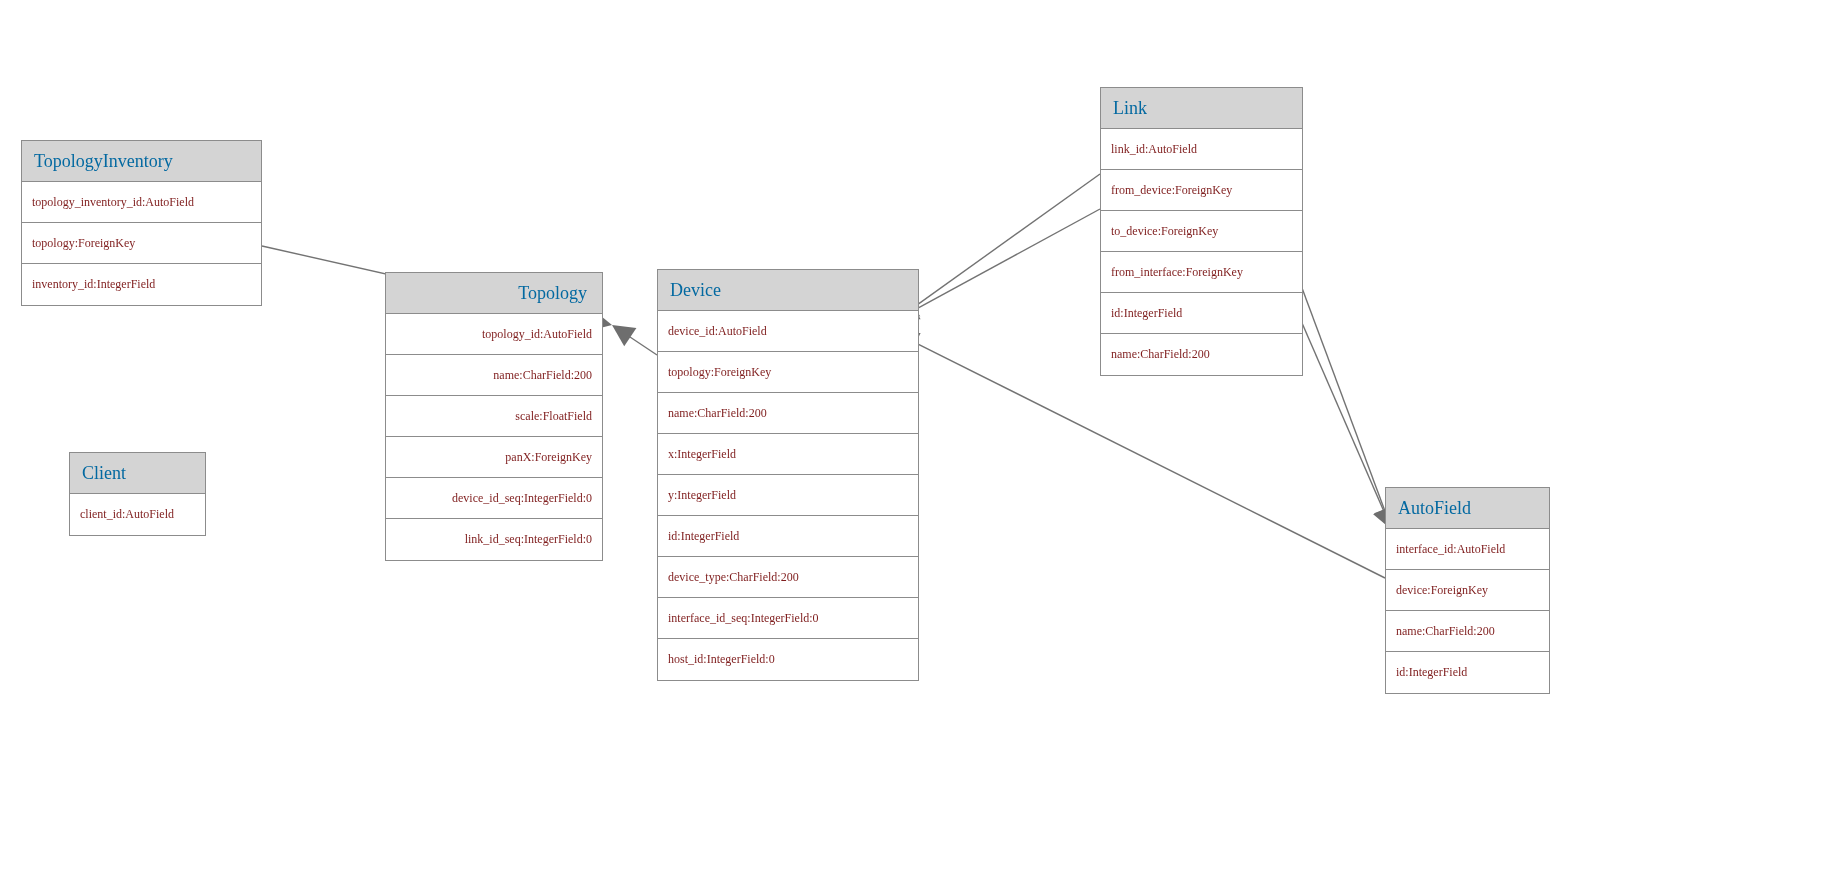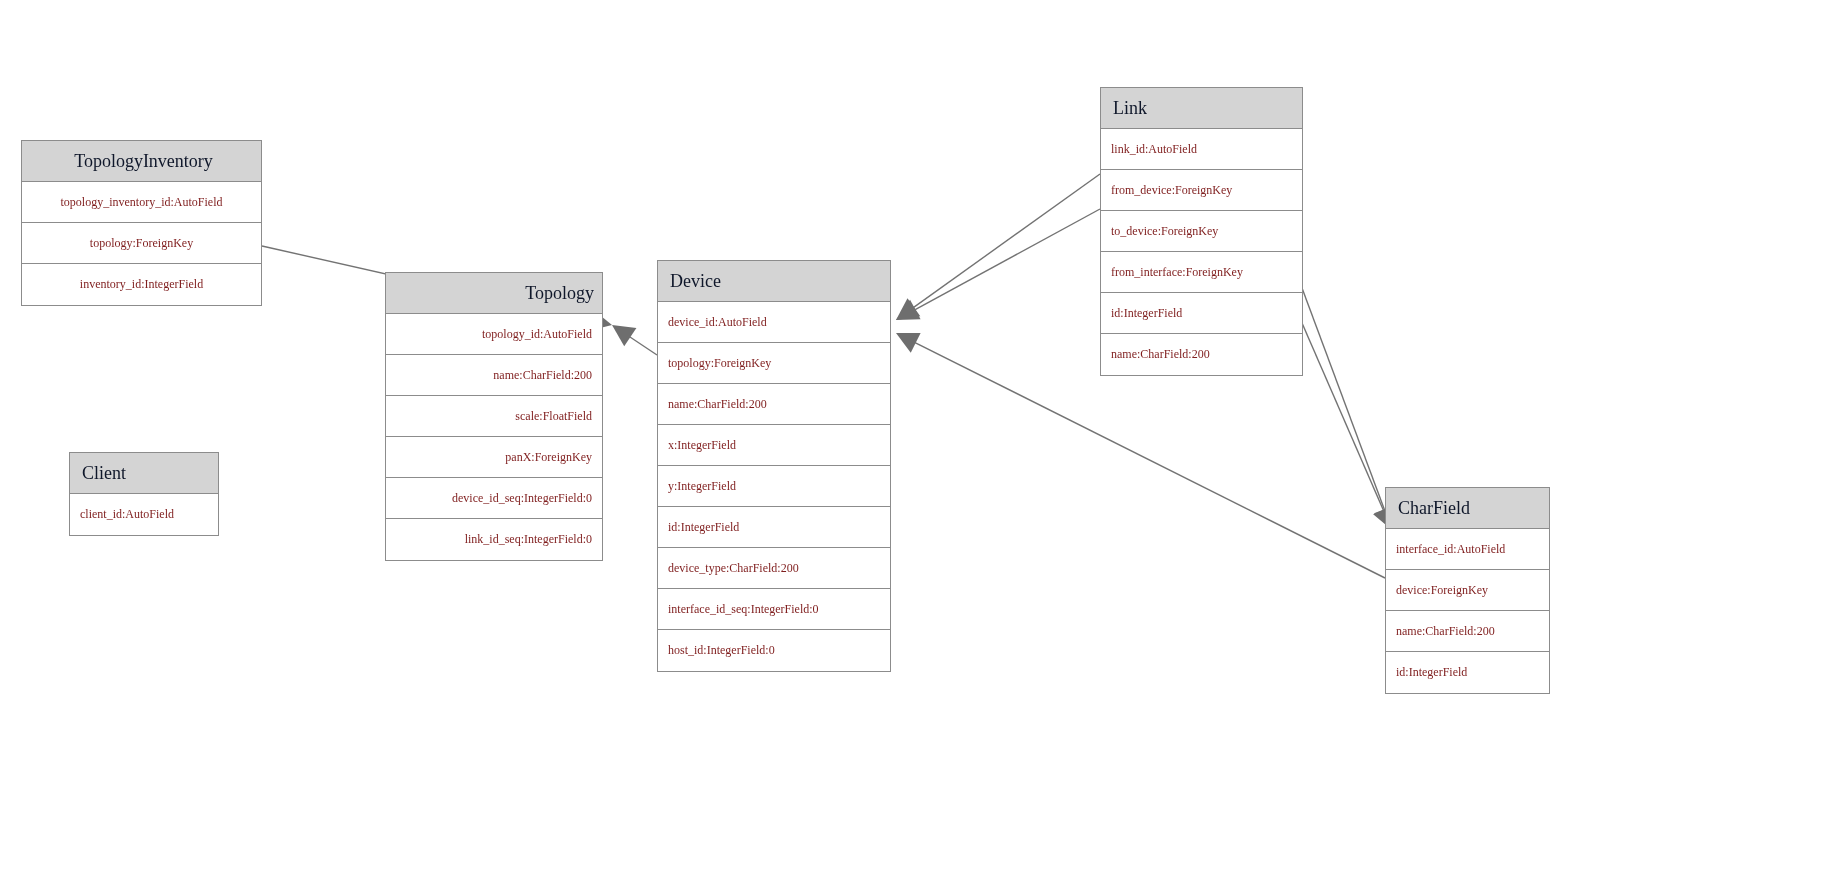--- a/index.html
+++ b/index.html
@@ -31,25 +31,25 @@
     position: absolute;
     box-sizing: border-box;
     background: #ffffff;
     border: 1px solid #8c8c8c;
     z-index: 2;
   }
   .entity-title {
     box-sizing: border-box;
     background: #d4d4d4;
     border-bottom: 1px solid #8c8c8c;
-    color: #0f172a;
+    color: #0369a1;
     font-size: 18px;
     line-height: 40px;
     height: 41px;
-    padding: 0 8px 0 12px;
+    padding: 0 15px 0 12px;
     white-space: nowrap;
     overflow: hidden;
   }
   .entity-row {
     box-sizing: border-box;
     border-bottom: 1px solid #8c8c8c;
     color: #7f1d1d;
     font-size: 12px;
     line-height: 40px;
     height: 41px;
@@ -91,40 +91,40 @@
         <line x1="1302" y1="288" x2="1387.1199433816703" y2="516.8780699818245" stroke="#737373" stroke-width="1.4"></line>
         <polygon points="0,0 -22,-11 -22,11" fill="#6e6e6e" transform="translate(1392,530) rotate(69.59979060515747)"></polygon>
       </g>
       <g>
         <line x1="1302" y1="323" x2="1386.4178344401978" y2="517.1610192124547" stroke="#737373" stroke-width="1.4"></line>
         <polygon points="0,0 -22,-11 -22,11" fill="#6e6e6e" transform="translate(1392,530) rotate(66.5014343240479)"></polygon>
       </g>
     </svg>
 
   <div id="entities-layer">
-      <div class="entity" style="left: 21px; top: 140px; width: 241px; text-align: center;">
+      <div class="entity" style="left: 21px; top: 140px; width: 241px;">
         <div class="entity-title">TopologyInventory</div>
         <div class="entity-row">topology_inventory_id:AutoField</div>
         <div class="entity-row">topology:ForeignKey</div>
         <div class="entity-row">inventory_id:IntegerField</div>
       </div>
-      <div class="entity" style="left: 69px; top: 452px; width: 150px;">
+      <div class="entity" style="left: 69px; top: 452px; width: 137px;">
         <div class="entity-title">Client</div>
         <div class="entity-row">client_id:AutoField</div>
       </div>
       <div class="entity" style="left: 385px; top: 272px; width: 218px; text-align: right;">
         <div class="entity-title">Topology</div>
         <div class="entity-row">topology_id:AutoField</div>
         <div class="entity-row">name:CharField:200</div>
         <div class="entity-row">scale:FloatField</div>
         <div class="entity-row">panX:ForeignKey</div>
         <div class="entity-row">device_id_seq:IntegerField:0</div>
         <div class="entity-row">link_id_seq:IntegerField:0</div>
       </div>
-      <div class="entity" style="left: 657px; top: 260px; width: 234px;">
+      <div class="entity" style="left: 657px; top: 269px; width: 262px;">
         <div class="entity-title">Device</div>
         <div class="entity-row">device_id:AutoField</div>
         <div class="entity-row">topology:ForeignKey</div>
         <div class="entity-row">name:CharField:200</div>
         <div class="entity-row">x:IntegerField</div>
         <div class="entity-row">y:IntegerField</div>
         <div class="entity-row">id:IntegerField</div>
         <div class="entity-row">device_type:CharField:200</div>
         <div class="entity-row">interface_id_seq:IntegerField:0</div>
         <div class="entity-row">host_id:IntegerField:0</div>
@@ -132,21 +132,21 @@
       <div class="entity" style="left: 1100px; top: 87px; width: 203px;">
         <div class="entity-title">Link</div>
         <div class="entity-row">link_id:AutoField</div>
         <div class="entity-row">from_device:ForeignKey</div>
         <div class="entity-row">to_device:ForeignKey</div>
         <div class="entity-row">from_interface:ForeignKey</div>
         <div class="entity-row">id:IntegerField</div>
         <div class="entity-row">name:CharField:200</div>
       </div>
       <div class="entity" style="left: 1385px; top: 487px; width: 165px;">
-        <div class="entity-title">CharField</div>
+        <div class="entity-title">AutoField</div>
         <div class="entity-row">interface_id:AutoField</div>
         <div class="entity-row">device:ForeignKey</div>
         <div class="entity-row">name:CharField:200</div>
         <div class="entity-row">id:IntegerField</div>
       </div>
     </div>
 
 </div>
 
 </body></html>

